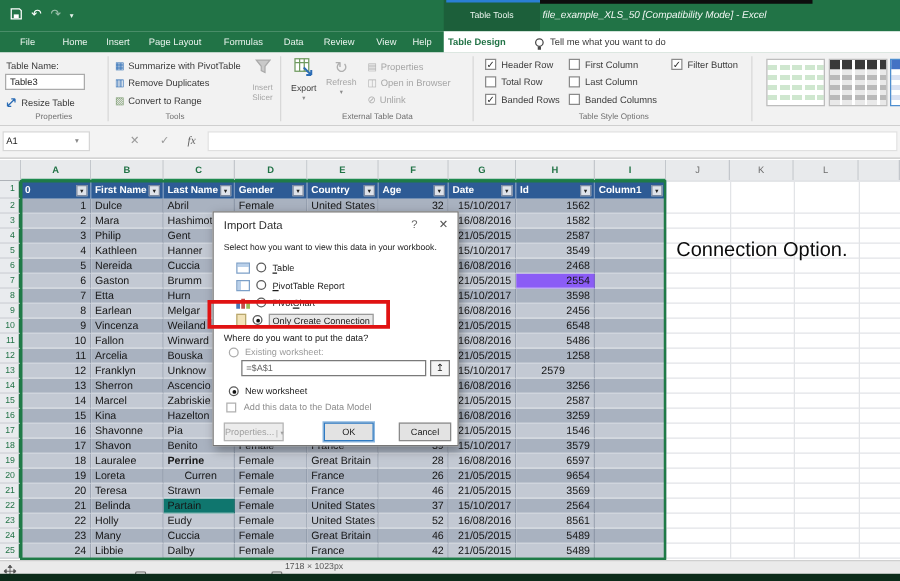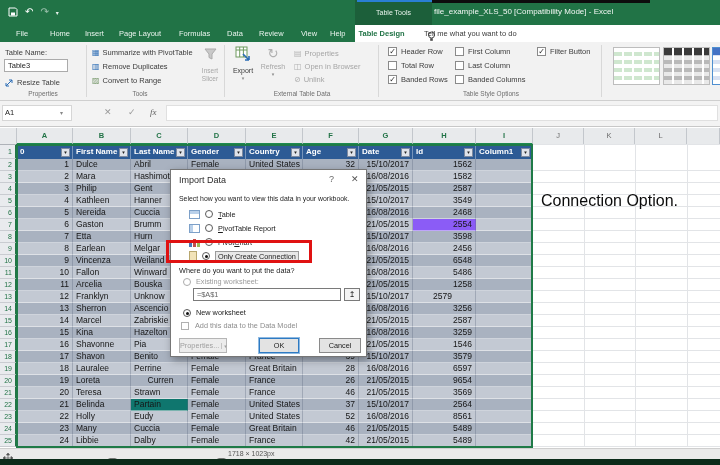--- a/index.html
+++ b/index.html
@@ -9,29 +9,29 @@
   
   #titlebar{position:absolute;left:0;top:0;width:720px;height:25px;background:#217346;}
   #qat{position:absolute;left:8px;top:3px;display:flex;align-items:center;gap:7px;color:#fff;}
   .qat-glyph{font-size:10px;color:#fff;line-height:18px;}
   .qat-dim{opacity:.55;}
   .qat-mini{font-size:6px;color:#e8f2ec;}
   #ctx-block{position:absolute;left:355px;top:0;width:77px;height:25px;background:#1c5f3a;color:#eaf5ee;
     font-size:7px;text-align:center;line-height:25px;}
   #top-blue{position:absolute;left:357px;top:0;width:75px;height:2px;background:#2a7fd4;}
   #top-black{position:absolute;left:432px;top:0;width:218px;height:3px;background:#0d0d0d;}
-  #win-title{position:absolute;left:434px;top:7px;font-size:8px;color:#f2f7f4;white-space:nowrap;}
+  #win-title{position:absolute;left:434px;top:7px;font-size:8px;color:#f2f7f4;white-space:nowrap;font-style:italic;}
 
   
   #tabrow{position:absolute;left:0;top:25px;width:720px;height:17px;background:#217346;}
   #tellme-bg{position:absolute;left:408px;top:0;width:312px;height:17px;background:#ffffff;}
   .tab{position:absolute;top:0;height:17px;line-height:17px;font-size:7.5px;color:#e9f3ed;white-space:nowrap;cursor:default;}
   #active-tab{position:absolute;left:355px;top:0;width:53px;height:17px;background:#ffffff;color:#217346;
     font-size:7.5px;font-weight:700;text-align:center;line-height:17px;}
-  #tellme{position:absolute;left:424px;top:0;height:17px;line-height:17px;font-size:7.5px;color:#3a3a3a;white-space:nowrap;}
+  #tellme{position:absolute;left:440px;top:0;height:17px;line-height:17px;font-size:7.5px;color:#3a3a3a;white-space:nowrap;}
   #bulb{position:absolute;left:427px;top:3px;}
 
   
   #ribbon{position:absolute;left:0;top:42px;width:720px;height:59px;background:#f2f2f2;border-bottom:1px solid #cfcfcf;}
   .grp-divider{position:absolute;top:3px;width:1px;height:52px;background:#d8d8d8;}
   .grp-label{position:absolute;top:48px;font-size:6.5px;color:#6e6e6e;white-space:nowrap;text-align:center;}
   .rib-txt{font-size:7.5px;color:#3c3c3c;white-space:nowrap;}
   .rib-dim{color:#a6a6a6;}
   .rib-row{position:absolute;display:flex;align-items:center;gap:3px;height:11px;}
   .mini-ic{font-size:8px;line-height:9px;}
@@ -482,21 +482,21 @@
       <div style="position: absolute; left: 73px; top: 351px; width: 58px; height: 12px; background: rgb(169, 178, 192); border-right: 1px solid rgba(96, 108, 128, 0.35); border-bottom: 1px solid rgba(255, 255, 255, 0.45); font-size: 8.5px; color: rgb(21, 21, 21); line-height: 11px; text-align: left; padding-left: 3px; white-space: nowrap; overflow: hidden;">Shavon</div>
       <div style="position: absolute; left: 131px; top: 351px; width: 57px; height: 12px; background: rgb(169, 178, 192); border-right: 1px solid rgba(96, 108, 128, 0.35); border-bottom: 1px solid rgba(255, 255, 255, 0.45); font-size: 8.5px; color: rgb(21, 21, 21); line-height: 11px; text-align: left; padding-left: 3px; white-space: nowrap; overflow: hidden;">Benito</div>
       <div style="position: absolute; left: 188px; top: 351px; width: 58px; height: 12px; background: rgb(169, 178, 192); border-right: 1px solid rgba(96, 108, 128, 0.35); border-bottom: 1px solid rgba(255, 255, 255, 0.45); font-size: 8.5px; color: rgb(21, 21, 21); line-height: 11px; text-align: left; padding-left: 3px; white-space: nowrap; overflow: hidden;">Female</div>
       <div style="position: absolute; left: 246px; top: 351px; width: 57px; height: 12px; background: rgb(169, 178, 192); border-right: 1px solid rgba(96, 108, 128, 0.35); border-bottom: 1px solid rgba(255, 255, 255, 0.45); font-size: 8.5px; color: rgb(21, 21, 21); line-height: 11px; text-align: left; padding-left: 3px; white-space: nowrap; overflow: hidden;">France</div>
       <div style="position: absolute; left: 303px; top: 351px; width: 56px; height: 12px; background: rgb(169, 178, 192); border-right: 1px solid rgba(96, 108, 128, 0.35); border-bottom: 1px solid rgba(255, 255, 255, 0.45); font-size: 8.5px; color: rgb(21, 21, 21); line-height: 11px; text-align: right; padding-right: 3px; white-space: nowrap; overflow: hidden;">39</div>
       <div style="position: absolute; left: 359px; top: 351px; width: 54px; height: 12px; background: rgb(169, 178, 192); border-right: 1px solid rgba(96, 108, 128, 0.35); border-bottom: 1px solid rgba(255, 255, 255, 0.45); font-size: 8.5px; color: rgb(21, 21, 21); line-height: 11px; text-align: right; padding-right: 3px; white-space: nowrap; overflow: hidden;">15/10/2017</div>
       <div style="position: absolute; left: 413px; top: 351px; width: 63px; height: 12px; background: rgb(169, 178, 192); border-right: 1px solid rgba(96, 108, 128, 0.35); border-bottom: 1px solid rgba(255, 255, 255, 0.45); font-size: 8.5px; color: rgb(21, 21, 21); line-height: 11px; text-align: right; padding-right: 3px; white-space: nowrap; overflow: hidden;">3579</div>
       <div style="position: absolute; left: 476px; top: 351px; width: 57px; height: 12px; background: rgb(169, 178, 192); border-right: 1px solid rgba(96, 108, 128, 0.35); border-bottom: 1px solid rgba(255, 255, 255, 0.45); font-size: 8.5px; color: rgb(21, 21, 21); line-height: 11px; text-align: left; padding-left: 3px; white-space: nowrap; overflow: hidden;"></div>
       <div style="position: absolute; left: 17px; top: 363px; width: 56px; height: 12px; background: rgb(195, 201, 211); border-right: 1px solid rgba(96, 108, 128, 0.35); border-bottom: 1px solid rgba(255, 255, 255, 0.45); font-size: 8.5px; color: rgb(21, 21, 21); line-height: 11px; text-align: right; padding-right: 3px; white-space: nowrap; overflow: hidden;">18</div>
       <div style="position: absolute; left: 73px; top: 363px; width: 58px; height: 12px; background: rgb(195, 201, 211); border-right: 1px solid rgba(96, 108, 128, 0.35); border-bottom: 1px solid rgba(255, 255, 255, 0.45); font-size: 8.5px; color: rgb(21, 21, 21); line-height: 11px; text-align: left; padding-left: 3px; white-space: nowrap; overflow: hidden;">Lauralee</div>
-      <div style="position: absolute; left: 131px; top: 363px; width: 57px; height: 12px; background: rgb(195, 201, 211); border-right: 1px solid rgba(96, 108, 128, 0.35); border-bottom: 1px solid rgba(255, 255, 255, 0.45); font-size: 8.5px; color: rgb(21, 21, 21); line-height: 11px; text-align: left; padding-left: 3px; white-space: nowrap; overflow: hidden;">Perrine</div>
+      <div style="position: absolute; left: 131px; top: 363px; width: 57px; height: 12px; background: rgb(195, 201, 211); border-right: 1px solid rgba(96, 108, 128, 0.35); border-bottom: 1px solid rgba(255, 255, 255, 0.45); font-size: 8.5px; color: rgb(21, 21, 21); line-height: 11px; text-align: left; padding-left: 3px; white-space: nowrap; overflow: hidden; font-weight: bold;">Perrine</div>
       <div style="position: absolute; left: 188px; top: 363px; width: 58px; height: 12px; background: rgb(195, 201, 211); border-right: 1px solid rgba(96, 108, 128, 0.35); border-bottom: 1px solid rgba(255, 255, 255, 0.45); font-size: 8.5px; color: rgb(21, 21, 21); line-height: 11px; text-align: left; padding-left: 3px; white-space: nowrap; overflow: hidden;">Female</div>
       <div style="position: absolute; left: 246px; top: 363px; width: 57px; height: 12px; background: rgb(195, 201, 211); border-right: 1px solid rgba(96, 108, 128, 0.35); border-bottom: 1px solid rgba(255, 255, 255, 0.45); font-size: 8.5px; color: rgb(21, 21, 21); line-height: 11px; text-align: left; padding-left: 3px; white-space: nowrap; overflow: hidden;">Great Britain</div>
       <div style="position: absolute; left: 303px; top: 363px; width: 56px; height: 12px; background: rgb(195, 201, 211); border-right: 1px solid rgba(96, 108, 128, 0.35); border-bottom: 1px solid rgba(255, 255, 255, 0.45); font-size: 8.5px; color: rgb(21, 21, 21); line-height: 11px; text-align: right; padding-right: 3px; white-space: nowrap; overflow: hidden;">28</div>
       <div style="position: absolute; left: 359px; top: 363px; width: 54px; height: 12px; background: rgb(195, 201, 211); border-right: 1px solid rgba(96, 108, 128, 0.35); border-bottom: 1px solid rgba(255, 255, 255, 0.45); font-size: 8.5px; color: rgb(21, 21, 21); line-height: 11px; text-align: right; padding-right: 3px; white-space: nowrap; overflow: hidden;">16/08/2016</div>
       <div style="position: absolute; left: 413px; top: 363px; width: 63px; height: 12px; background: rgb(195, 201, 211); border-right: 1px solid rgba(96, 108, 128, 0.35); border-bottom: 1px solid rgba(255, 255, 255, 0.45); font-size: 8.5px; color: rgb(21, 21, 21); line-height: 11px; text-align: right; padding-right: 3px; white-space: nowrap; overflow: hidden;">6597</div>
       <div style="position: absolute; left: 476px; top: 363px; width: 57px; height: 12px; background: rgb(195, 201, 211); border-right: 1px solid rgba(96, 108, 128, 0.35); border-bottom: 1px solid rgba(255, 255, 255, 0.45); font-size: 8.5px; color: rgb(21, 21, 21); line-height: 11px; text-align: left; padding-left: 3px; white-space: nowrap; overflow: hidden;"></div>
       <div style="position: absolute; left: 17px; top: 375px; width: 56px; height: 12px; background: rgb(169, 178, 192); border-right: 1px solid rgba(96, 108, 128, 0.35); border-bottom: 1px solid rgba(255, 255, 255, 0.45); font-size: 8.5px; color: rgb(21, 21, 21); line-height: 11px; text-align: right; padding-right: 3px; white-space: nowrap; overflow: hidden;">19</div>
       <div style="position: absolute; left: 73px; top: 375px; width: 58px; height: 12px; background: rgb(169, 178, 192); border-right: 1px solid rgba(96, 108, 128, 0.35); border-bottom: 1px solid rgba(255, 255, 255, 0.45); font-size: 8.5px; color: rgb(21, 21, 21); line-height: 11px; text-align: left; padding-left: 3px; white-space: nowrap; overflow: hidden;">Loreta</div>
       <div style="position: absolute; left: 131px; top: 375px; width: 57px; height: 12px; background: rgb(169, 178, 192); border-right: 1px solid rgba(96, 108, 128, 0.35); border-bottom: 1px solid rgba(255, 255, 255, 0.45); font-size: 8.5px; color: rgb(21, 21, 21); line-height: 11px; text-align: center; padding-left: 3px; white-space: nowrap; overflow: hidden;">Curren</div>
       <div style="position: absolute; left: 188px; top: 375px; width: 58px; height: 12px; background: rgb(169, 178, 192); border-right: 1px solid rgba(96, 108, 128, 0.35); border-bottom: 1px solid rgba(255, 255, 255, 0.45); font-size: 8.5px; color: rgb(21, 21, 21); line-height: 11px; text-align: left; padding-left: 3px; white-space: nowrap; overflow: hidden;">Female</div>

